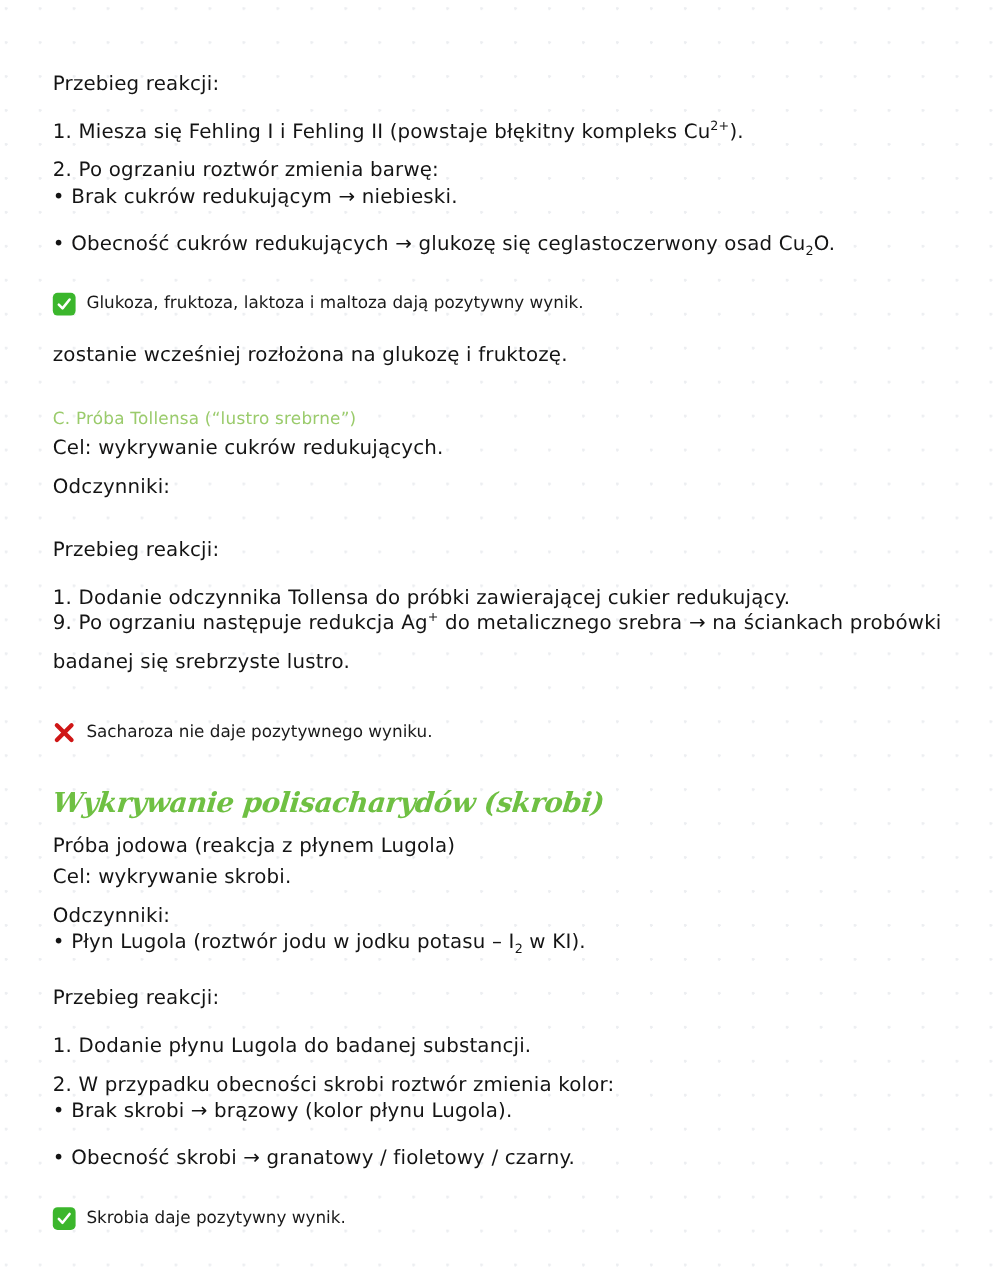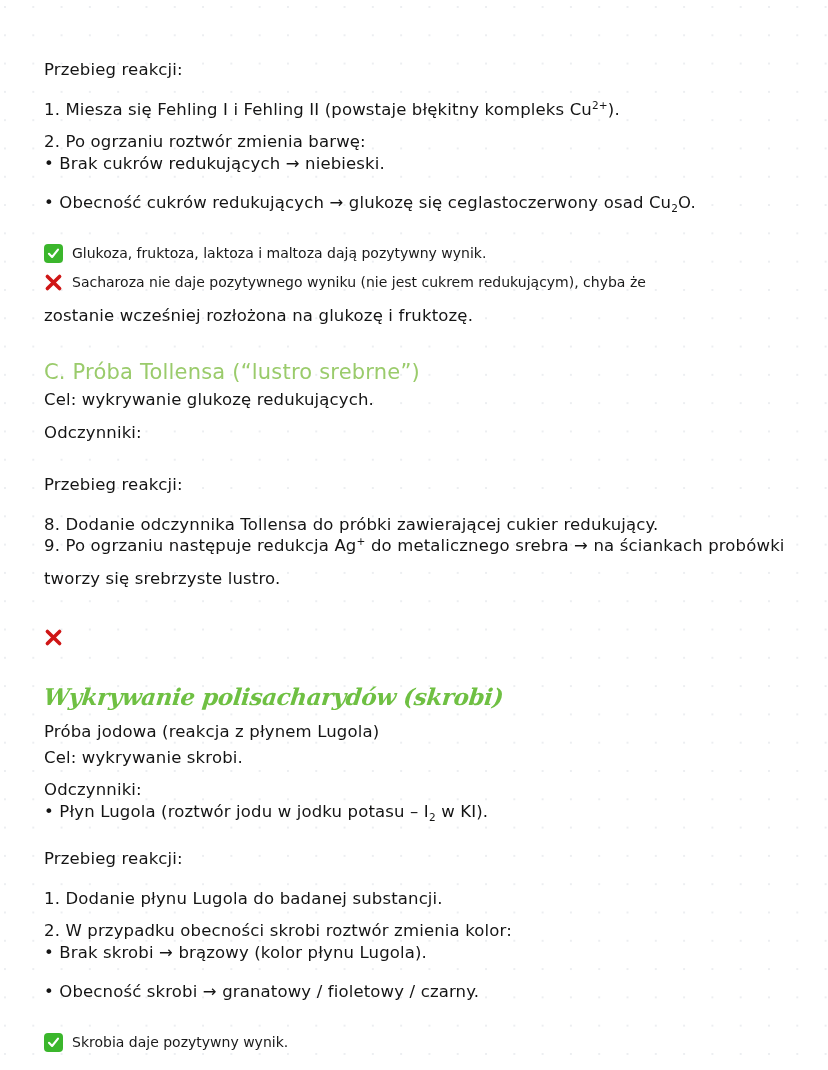--- a/index.html
+++ b/index.html
@@ -38,21 +38,21 @@
   
   .gap-lg { height: 23px; }
   .gap-md { height: 16px; }
   .gap-sm { height: 9px; }
   .gap-xs { height: 5px; }
   .gap-xl { height: 31px; }
   .gap-xxl { height: 38px; }
 
   
   .heading-green {
-    font-size: 21px;
+    font-size: 14px;
     color: #9acb6b;
     letter-spacing: 0.2px;
     line-height: 1.0;
     white-space: nowrap;
   }
 
   .heading-script {
     font-family: "DejaVu Serif", "Liberation Serif", serif;
     font-size: 23px;
     font-style: italic;
@@ -112,98 +112,91 @@
     <div class="gap-lg"></div>
 
     <div class="line"><span>1. Miesza się Fehling I i Fehling II (powstaje błękitny kompleks Cu</span><sup>2+</sup><span>).</span></div>
 
     <div class="gap-md"></div>
 
     <div class="line">2. Po ogrzaniu roztwór zmienia barwę:</div>
 
     <div class="gap-xs"></div>
 
-    <div class="line">• Brak cukrów redukujących → niebieski.</div>
+    <div class="line">• Brak cukrów redukującym → niebieski.</div>
 
     <div class="gap-lg"></div>
 
     <div class="line"><span>• Obecność cukrów redukujących → glukozę się ceglastoczerwony osad Cu</span><sub>2</sub><span>O.</span></div>
 
     <div class="gap-xl"></div>
 
     <div class="result-row">
       <span class="icon-check">
         <svg width="15" height="15" viewBox="0 0 15 15" aria-hidden="true">
           <path d="M3 7.8 L6.1 11 L12 3.6" fill="none" stroke="#ffffff" stroke-width="2.1" stroke-linecap="round" stroke-linejoin="round"></path>
         </svg>
       </span>
       <span class="rtext">Glukoza, fruktoza, laktoza i maltoza dają pozytywny wynik.</span>
     </div>
 
     <div class="gap-sm"></div>
 
+
+    <div class="gap-md"></div>
+
+    <div class="line">zostanie wcześniej rozłożona na glukozę i fruktozę.</div>
+
+  </div>
+
+  <div class="gap-xxl"></div>
+
+  <div>
+
+    <div class="heading-green">C. Próba Tollensa (“lustro srebrne”)</div>
+
+    <div class="gap-sm"></div>
+
+    <div class="line">Cel: wykrywanie cukrów redukujących.</div>
+
+    <div class="gap-md"></div>
+
+    <div class="line">Odczynniki:</div>
+
+    <div class="gap-xs"></div>
+
+
+    <div class="gap-xl"></div>
+
+    <div class="line">Przebieg reakcji:</div>
+
+    <div class="gap-lg"></div>
+
+    <div class="line">1. Dodanie odczynnika Tollensa do próbki zawierającej cukier redukujący.</div>
+
+    <div class="gap-xs"></div>
+
+    <div class="line"><span>9. Po ogrzaniu następuje redukcja Ag</span><sup>+</sup><span> do metalicznego srebra → na ściankach probówki</span></div>
+
+    <div class="gap-md"></div>
+
+    <div class="line">badanej się srebrzyste lustro.</div>
+
+    <div class="gap-xl"></div>
+
+
+    <div class="gap-sm"></div>
+
     <div class="result-row">
       <span class="icon-x">
         <svg width="19" height="19" viewBox="0 0 19 19" aria-hidden="true">
           <path d="M3.4 3.4 L15.6 15.6 M15.6 3.4 L3.4 15.6" fill="none" stroke="#cf1616" stroke-width="3.6" stroke-linecap="round"></path>
         </svg>
       </span>
-      <span class="rtext">Sacharoza nie daje pozytywnego wyniku (nie jest cukrem redukującym), chyba że</span>
-    </div>
-
-    <div class="gap-md"></div>
-
-    <div class="line">zostanie wcześniej rozłożona na glukozę i fruktozę.</div>
-
-  </div>
-
-  <div class="gap-xxl"></div>
-
-  <div>
-
-    <div class="heading-green">C. Próba Tollensa (“lustro srebrne”)</div>
-
-    <div class="gap-sm"></div>
-
-    <div class="line">Cel: wykrywanie glukozę redukujących.</div>
-
-    <div class="gap-md"></div>
-
-    <div class="line">Odczynniki:</div>
-
-    <div class="gap-xs"></div>
-
-
-    <div class="gap-xl"></div>
-
-    <div class="line">Przebieg reakcji:</div>
-
-    <div class="gap-lg"></div>
-
-    <div class="line">8. Dodanie odczynnika Tollensa do próbki zawierającej cukier redukujący.</div>
-
-    <div class="gap-xs"></div>
-
-    <div class="line"><span>9. Po ogrzaniu następuje redukcja Ag</span><sup>+</sup><span> do metalicznego srebra → na ściankach probówki</span></div>
-
-    <div class="gap-md"></div>
-
-    <div class="line">tworzy się srebrzyste lustro.</div>
-
-    <div class="gap-xl"></div>
-
-
-    <div class="gap-sm"></div>
-
-    <div class="result-row">
-      <span class="icon-x">
-        <svg width="19" height="19" viewBox="0 0 19 19" aria-hidden="true">
-          <path d="M3.4 3.4 L15.6 15.6 M15.6 3.4 L3.4 15.6" fill="none" stroke="#cf1616" stroke-width="3.6" stroke-linecap="round"></path>
-        </svg>
-      </span>
+      <span class="rtext">Sacharoza nie daje pozytywnego wyniku.</span>
     </div>
 
   </div>
 
   <div class="gap-xxl"></div>
 
   <div>
 
     <div class="heading-script">Wykrywanie polisacharydów (skrobi)</div>
 

